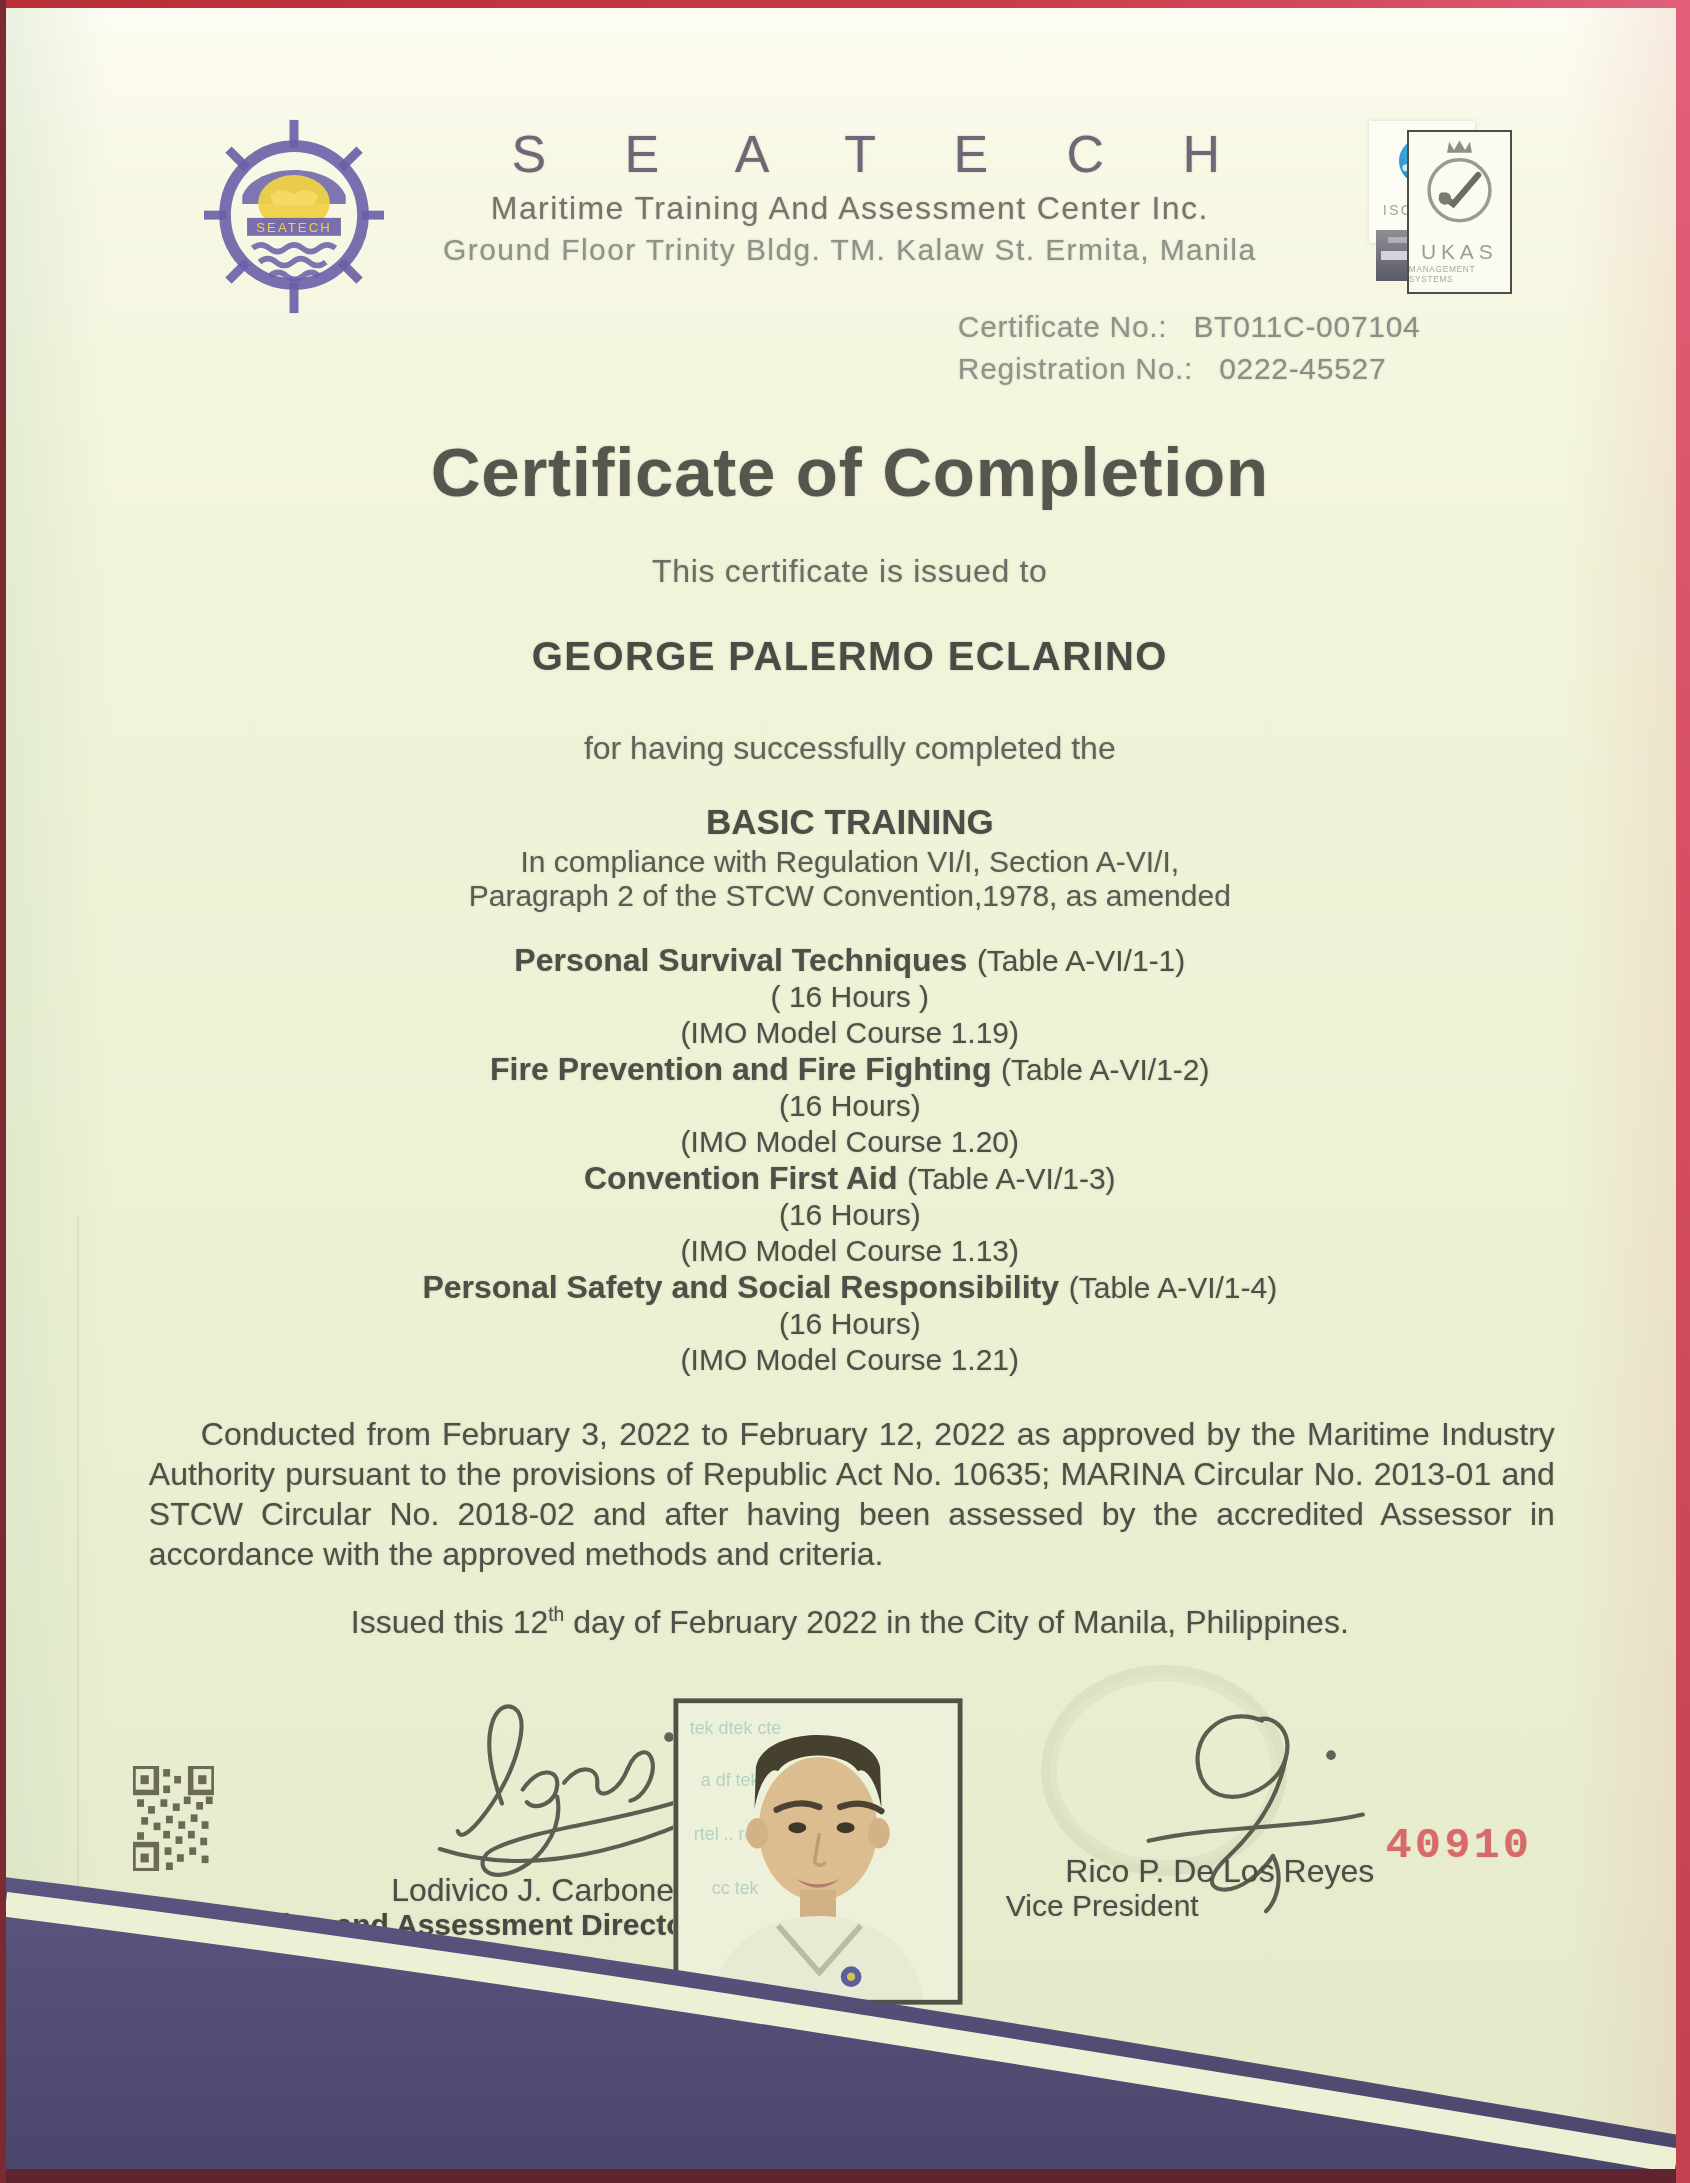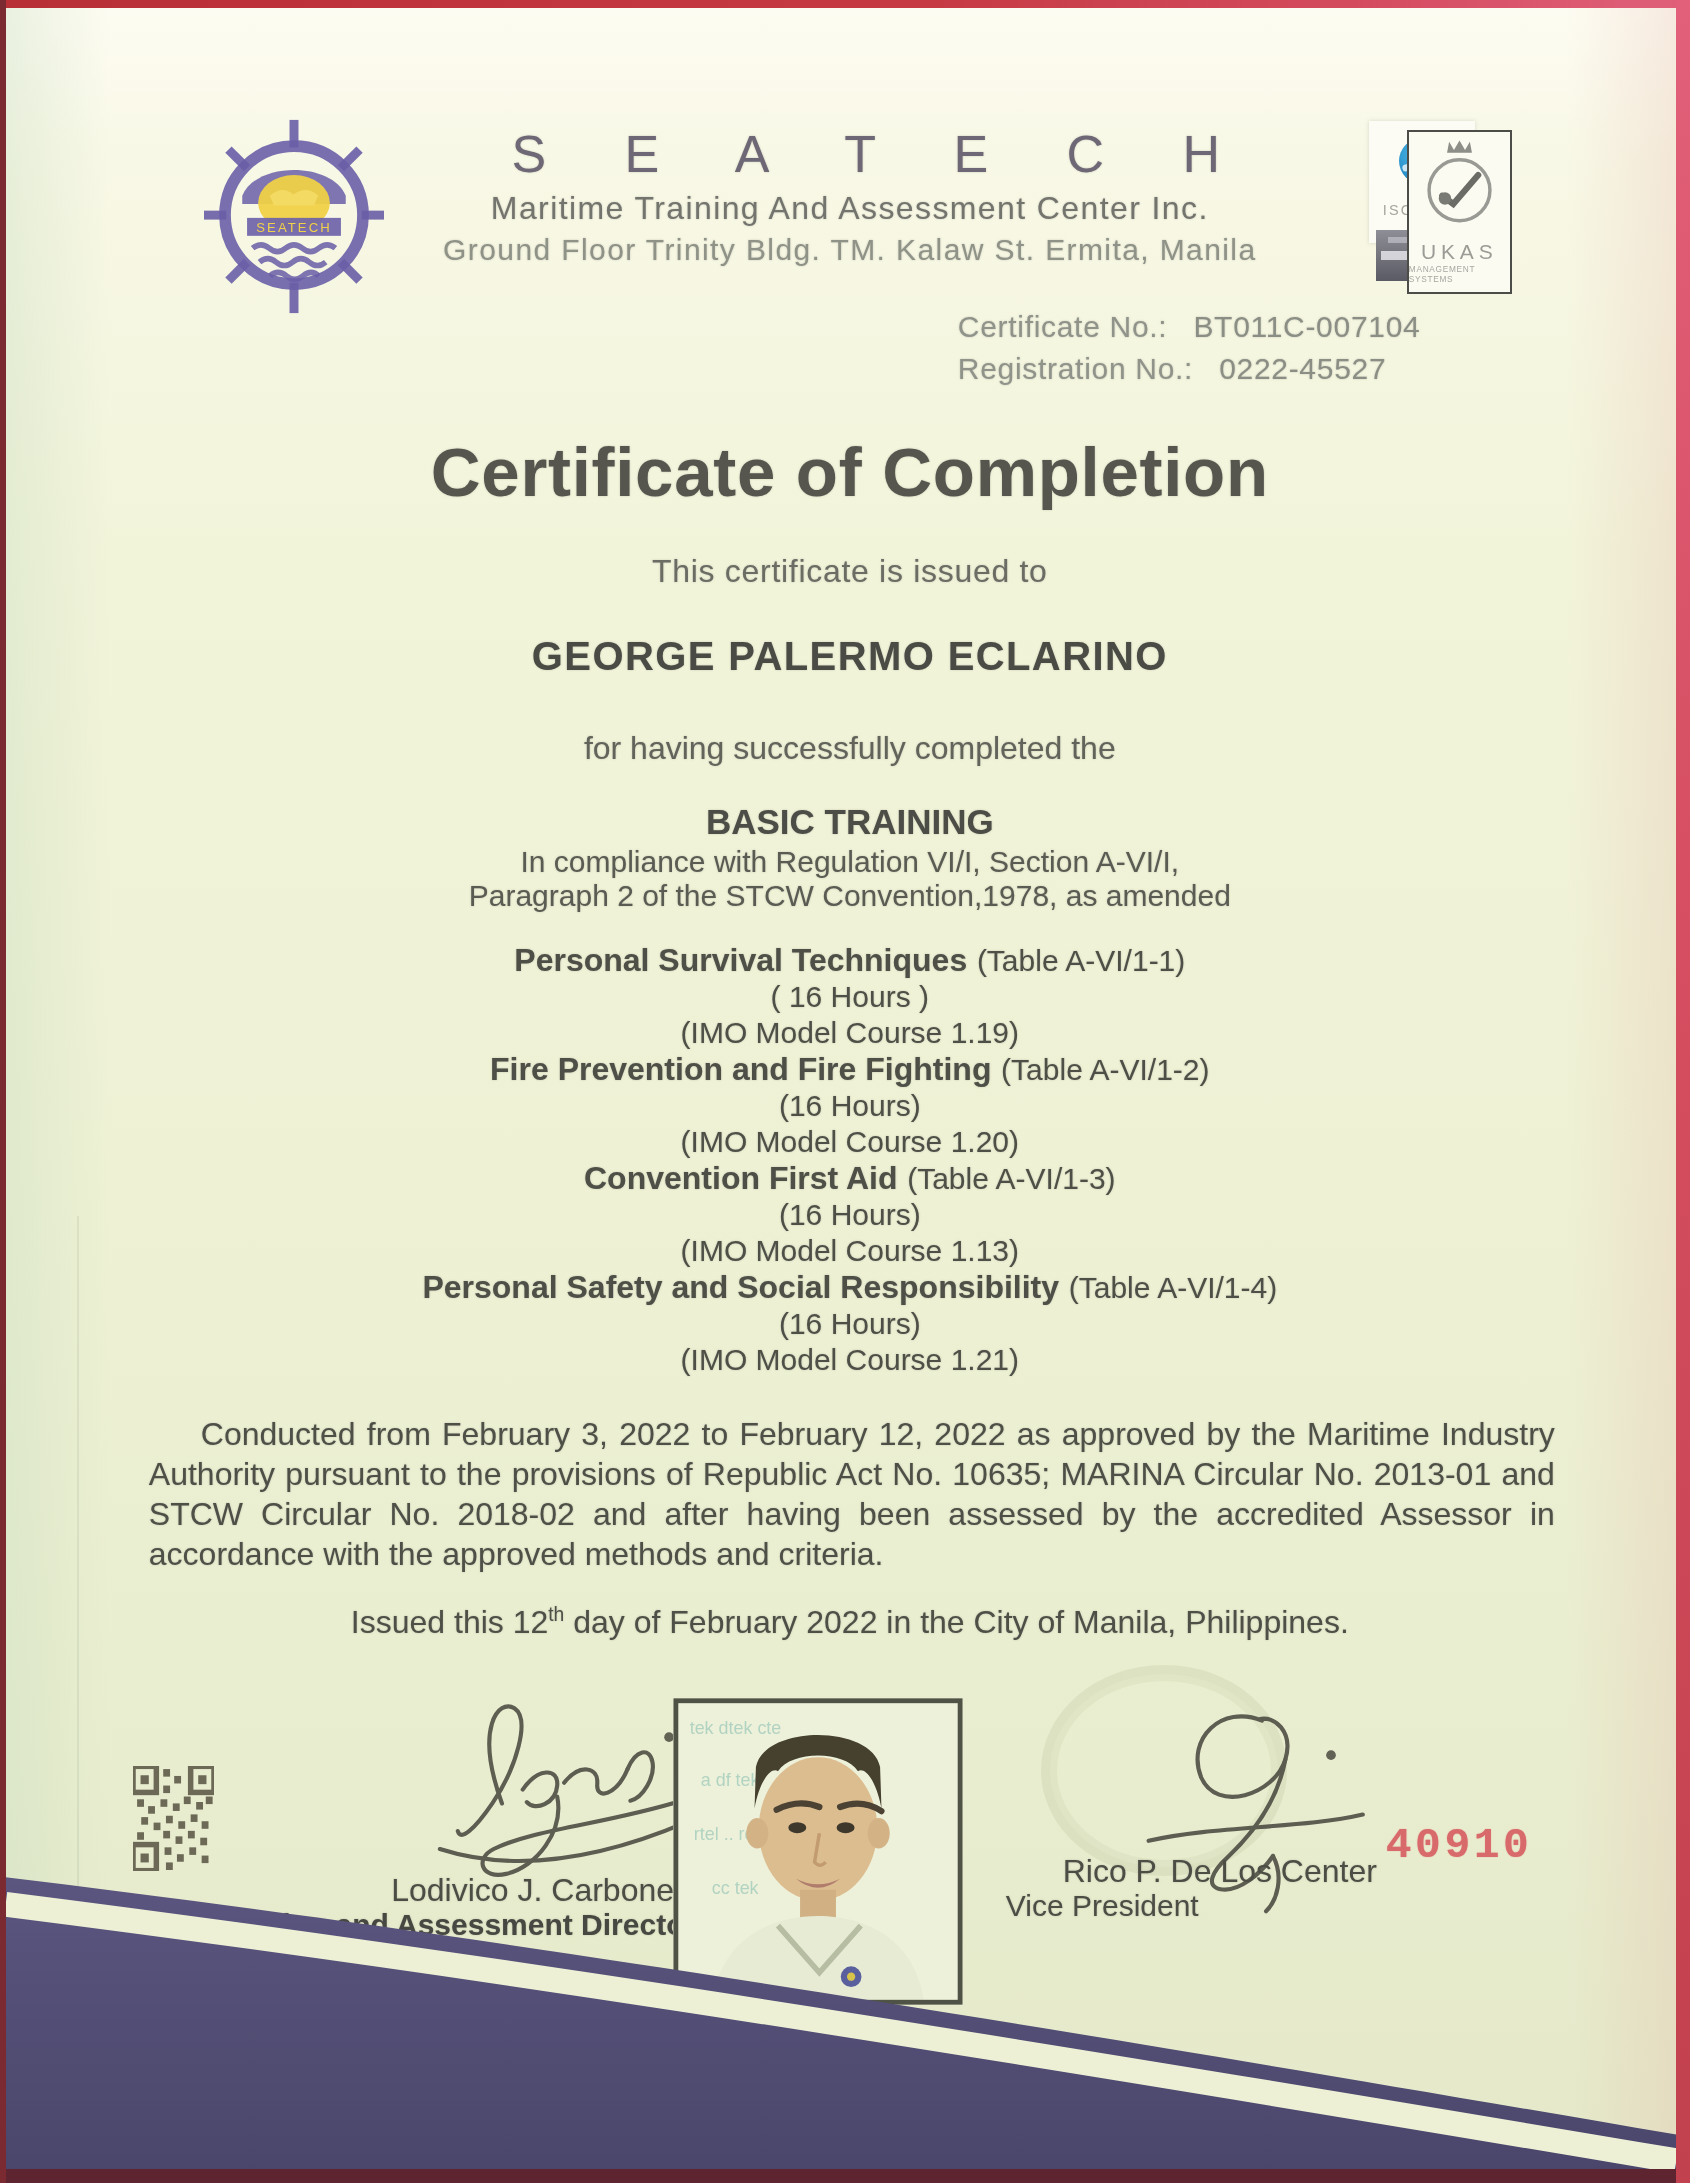--- a/index.html
+++ b/index.html
@@ -274,21 +274,21 @@
     <svg width="304" height="235" viewBox="0 0 440 340">
       <g stroke="#4a4a40" stroke-width="6" fill="none" stroke-linecap="round" opacity=".88">
         <path d="M230,50 C172,26 120,76 142,132 C164,184 248,158 264,106 C276,66 248,42 226,48"></path>
         <path d="M264,106 C252,170 212,218 180,248 C158,268 148,290 170,294 C196,299 228,272 246,246"></path>
         <path d="M66,224 C160,202 292,206 376,186"></path>
         <path d="M246,246 C262,276 252,310 236,326"></path>
       </g>
       <circle cx="330" cy="100" r="7" fill="#4a4a40" opacity=".85"></circle>
     </svg>
   </div>
-  <div class="name-right soft">Rico P. De Los Center</div>
+  <div class="name-right soft">Rico P. De Los Reyes</div>
   <div class="title-right soft">Vice President</div>
 
   <div class="serial">40910</div>
 
   <div class="wave">
     <svg width="1672" height="338" viewBox="0 0 2422 490">
       <defs>
         <linearGradient id="wg" x1="0" y1="0" x2="0" y2="1">
           <stop offset="0" stop-color="#5b5680"></stop>
           <stop offset="0.45" stop-color="#524e75"></stop>

